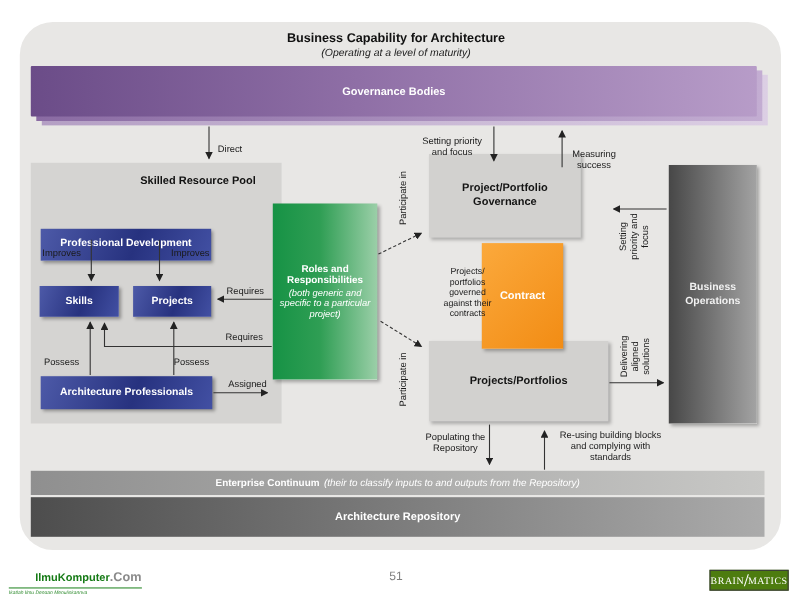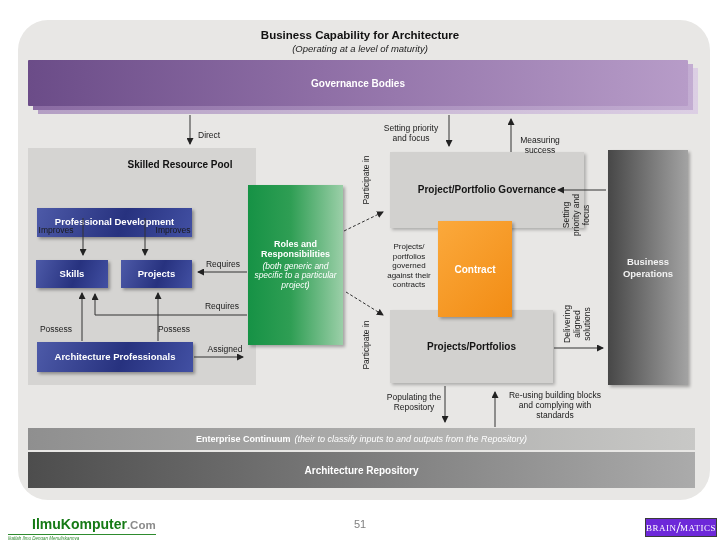--- a/index.html
+++ b/index.html
@@ -40,26 +40,26 @@
         display:flex;align-items:center;justify-content:center;z-index:2;}
   .ecbar i{margin-left:4px;}
   .arbar{left:28px;top:452px;width:667px;height:36px;
         background:linear-gradient(to right,#4d4d4d,#ababab);color:#fff;font-weight:bold;font-size:10px;
         display:flex;align-items:center;justify-content:center;z-index:2;}
   .lbl{font-size:8.5px;color:#1a1a1a;line-height:1.2;text-align:center;z-index:6;}
   .vlabel{transform:translate(-50%,-50%) rotate(-90deg);transform-origin:center;font-size:8.5px;color:#1a1a1a;
         line-height:1.15;text-align:center;white-space:normal;z-index:6;}
   .nowrap{white-space:nowrap;}
   #arrows{left:0;top:0;z-index:5;pointer-events:none;}
-  .note{font-size:8px;color:#1a1a1a;line-height:1.2;text-align:center;z-index:6;}
+  .note{font-size:8px;color:#1a1a1a;line-height:1.2;text-align:center;z-index:6;margin-left:16px;}
   .pageno{font-size:11px;color:#808080;}
-  .ik-main{font-weight:bold;font-size:14px;color:#157a15;line-height:1;padding-left:24px;}
+  .ik-main{font-weight:bold;font-size:10px;color:#157a15;line-height:1;padding-left:24px;}
   .ik-suffix{font-weight:bold;font-size:11.5px;color:#8a8a8a;}
   .ik-tag{font-size:4.5px;color:#2e8b2e;font-style:italic;border-top:1px solid #2e8b2e;margin-top:1px;padding-top:1px;}
-  .brain{left:645px;top:518px;width:70px;height:17px;background:#6d28d9;border:1px solid #3a3a3a;
+  .brain{left:645px;top:518px;width:70px;height:17px;background:#4d7c0f;border:1px solid #3a3a3a;
         color:#fff;display:flex;align-items:center;justify-content:center;
         font-family:"Liberation Serif",serif;font-size:9px;letter-spacing:.5px;z-index:2;}
   .brain .slash{display:inline-block;width:2px;height:11px;background:#fff;transform:skewX(-18deg);margin:0 1px;}
 </style>
 </head>
 <body>
 
 <div id="stage">
   <div id="panel" class="abs"></div>
 
@@ -75,21 +75,21 @@
   <div class="abs navy" style="left:37px;top:188px;width:155px;height:29px;margin-top:20px;">Professional Development</div>
   <div class="abs navy" style="left:36px;top:260px;width:72px;height:28px;">Skills</div>
   <div class="abs navy" style="left:121px;top:260px;width:71px;height:28px;">Projects</div>
   <div class="abs navy" style="left:37px;top:342px;width:156px;height:30px;">Architecture Professionals</div>
 
   <div class="abs green">
     <div class="g1">Roles and Responsibilities</div>
     <div class="g2">(both generic and specific to a particular project)</div>
   </div>
 
-  <div class="abs grybx" style="left:390px;top:152px;width:194px;height:76px;">Project/Portfolio Governance</div>
+  <div class="abs grybx" style="left:390px;top:140px;width:138px;height:76px;">Project/Portfolio Governance</div>
   <div class="abs contract">Contract</div>
   <div class="abs grybx" style="left:390px;top:310px;width:163px;height:73px;">Projects/Portfolios</div>
   <div class="abs note" style="left:381px;top:242px;width:56px;">Projects/ portfolios governed against their contracts</div>
 
   <div class="abs busops">Business Operations</div>
 
   <div class="abs ecbar">
     <b>Enterprise Continuum</b>
     <i>(their to classify inputs to and outputs from the Repository)</i>
   </div>

